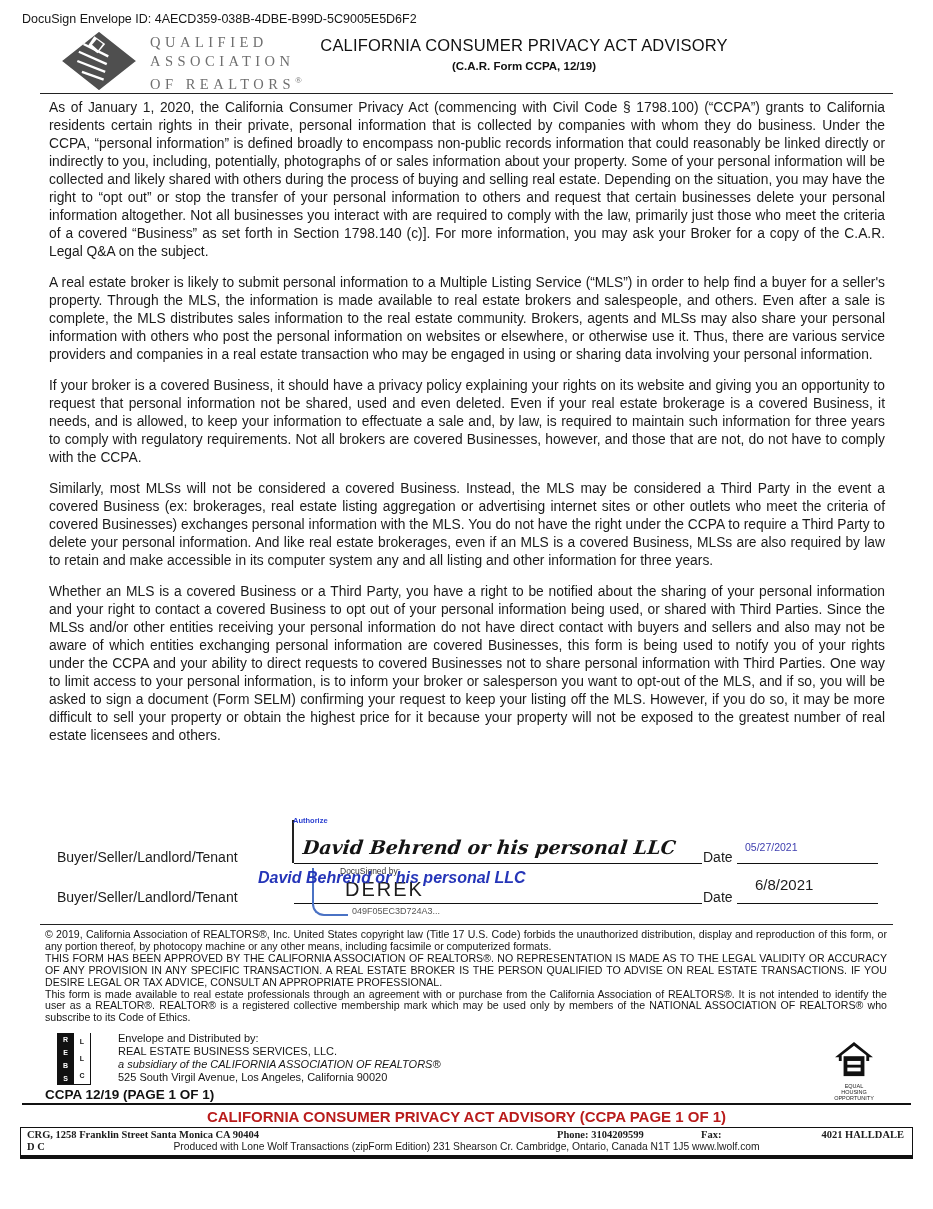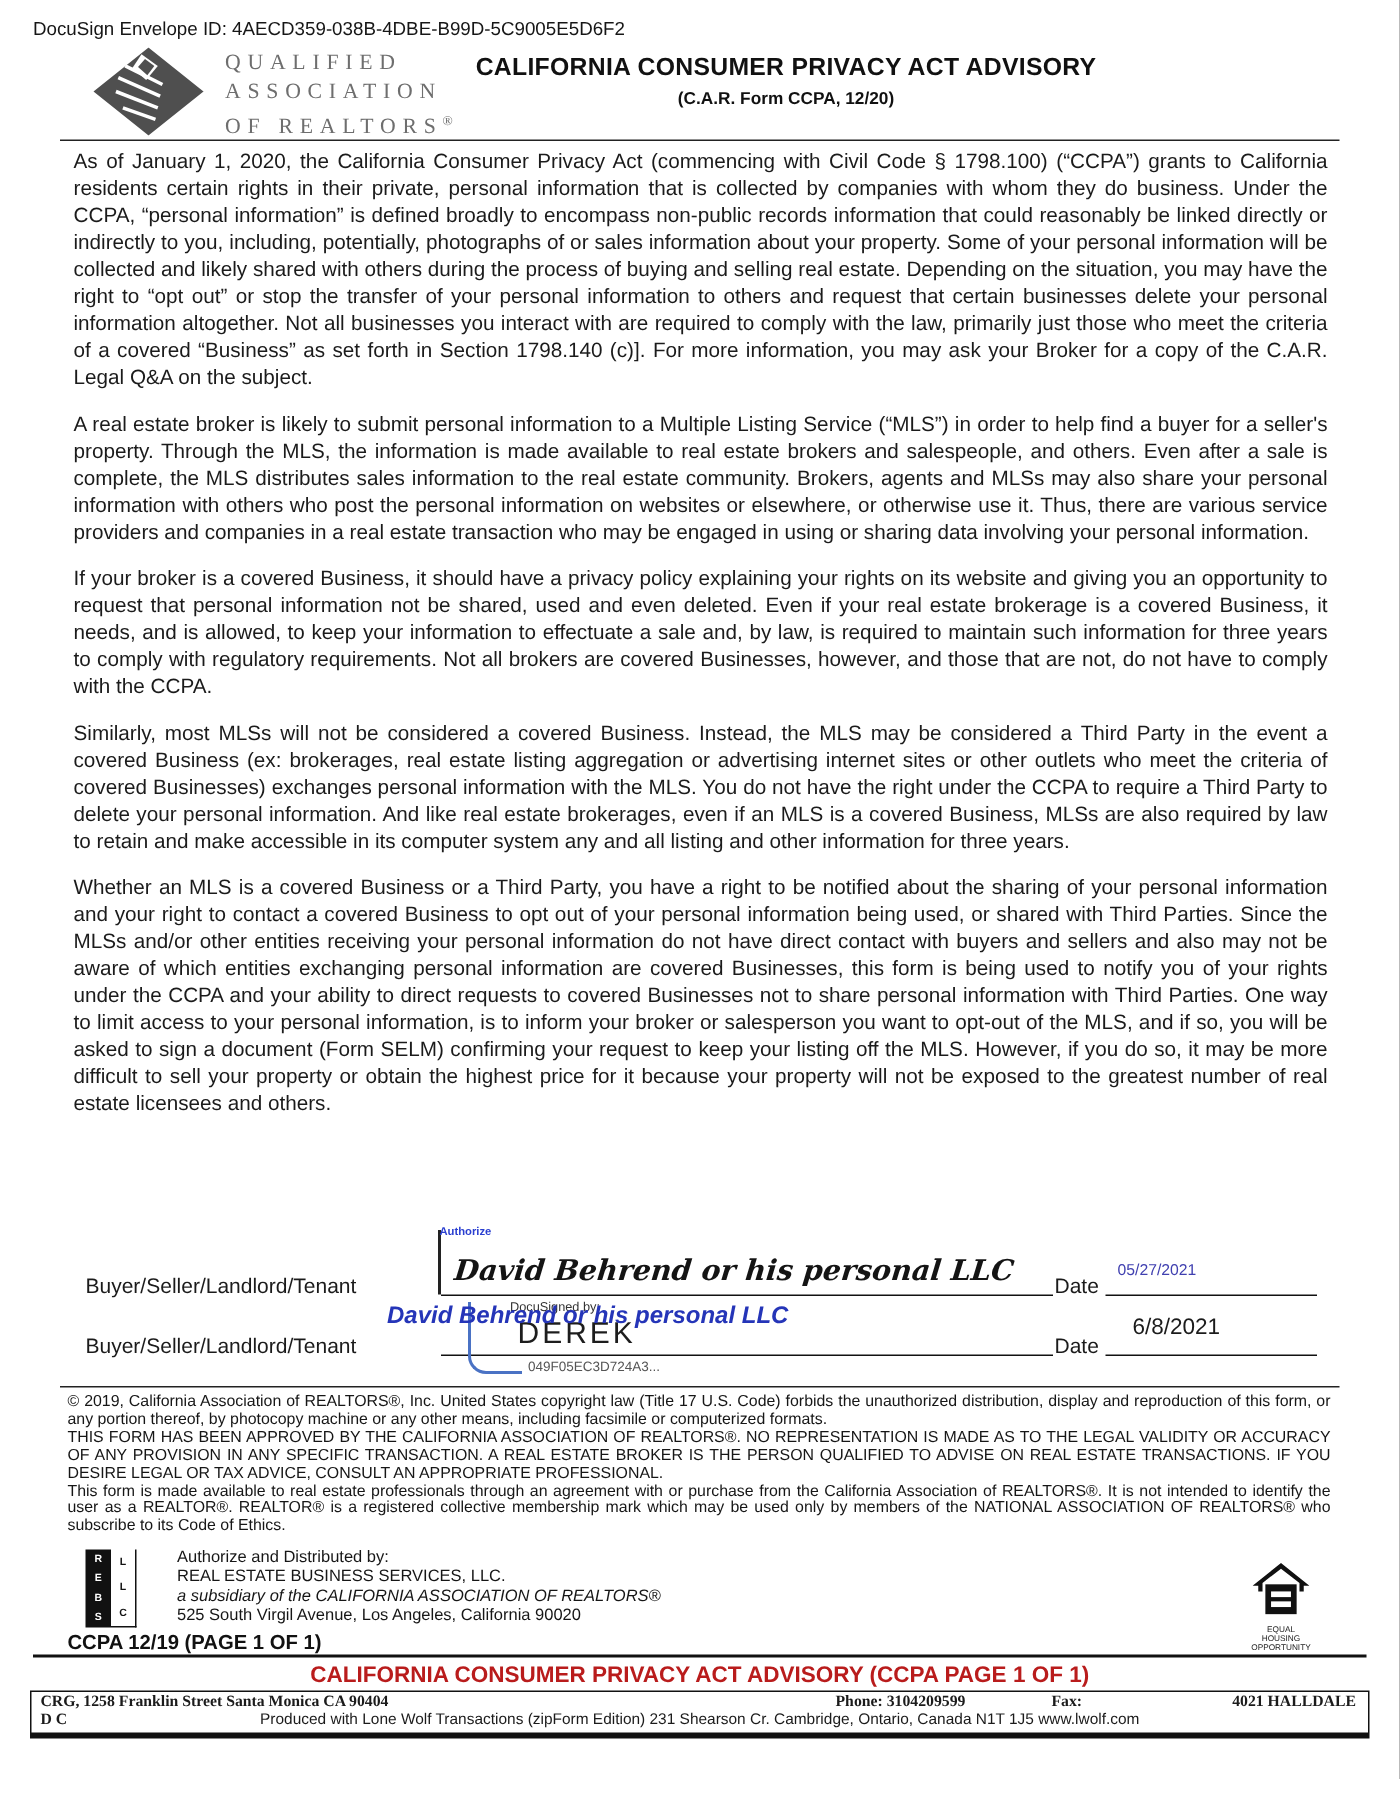--- a/index.html
+++ b/index.html
@@ -5,21 +5,21 @@
   html,body{margin:0;padding:0;background:#888;}
   .page{position:relative;width:933px;height:1209px;background:#ffffff;overflow:hidden;
         font-family:"Liberation Sans",sans-serif;color:#1b1b1b;}
   
   .envelope{position:absolute;left:22px;top:12px;font-size:12.5px;color:#161616;}
   .car-logo{position:absolute;left:58px;top:30px;width:82px;height:62px;}
   .logo-text{position:absolute;left:150px;top:33px;font-family:"Liberation Serif",serif;
              font-size:14.5px;letter-spacing:4.5px;color:#6e6e6e;line-height:19px;}
   .logo-text sup{font-size:9px;letter-spacing:0;}
   .hdr-title{position:absolute;left:290px;top:36px;width:468px;text-align:center;
-             font-weight:bold;font-size:16.5px;letter-spacing:.2px;color:#111;}
+             font-weight:normal;font-size:16.5px;letter-spacing:.2px;color:#111;}
   .hdr-sub{position:absolute;left:290px;top:60px;width:468px;text-align:center;
            font-weight:bold;font-size:11.5px;color:#111;}
   .rule{position:absolute;left:40px;right:40px;height:0;border-top:1.5px solid #222;}
   
   .body-text{position:absolute;left:49px;top:99px;width:836px;font-size:13.8px;
              line-height:18px;text-align:justify;}
   .body-text p{margin:0 0 13px 0;}
   .ack{position:absolute;left:49px;top:819px;width:836px;font-weight:bold;font-size:14px;}
   .ds-tag{position:absolute;left:293px;top:816px;font-size:7.5px;font-weight:bold;
           color:#2a3fd0;z-index:3;}
@@ -92,21 +92,21 @@
     <polygon points="44,8 58,18 48,30 36,20" fill="#ffffff"></polygon>
     <polygon points="47,12 55,18 49,26 41,19" fill="#4f4f4f"></polygon>
   </svg>
   <div class="logo-text">
     <div>QUALIFIED</div>
     <div>ASSOCIATION</div>
     <div><span>OF REALTORS</span><sup>®</sup></div>
   </div>
 
   <div class="hdr-title">CALIFORNIA CONSUMER PRIVACY ACT ADVISORY</div>
-  <div class="hdr-sub">(C.A.R. Form CCPA, 12/20)</div>
+  <div class="hdr-sub">(C.A.R. Form CCPA, 12/19)</div>
   <div class="rule" style="top:93px"></div>
 
   <div class="body-text">
     <p>As of January 1, 2020, the California Consumer Privacy Act (commencing with Civil Code § 1798.100) (“CCPA”) grants to California residents certain rights in their private, personal information that is collected by companies with whom they do business. Under the CCPA, “personal information” is defined broadly to encompass non-public records information that could reasonably be linked directly or indirectly to you, including, potentially, photographs of or sales information about your property. Some of your personal information will be collected and likely shared with others during the process of buying and selling real estate. Depending on the situation, you may have the right to “opt out” or stop the transfer of your personal information to others and request that certain businesses delete your personal information altogether. Not all businesses you interact with are required to comply with the law, primarily just those who meet the criteria of a covered “Business” as set forth in Section 1798.140 (c)]. For more information, you may ask your Broker for a copy of the C.A.R. Legal Q&amp;A on the subject.</p>
     <p>A real estate broker is likely to submit personal information to a Multiple Listing Service (“MLS”) in order to help find a buyer for a seller's property. Through the MLS, the information is made available to real estate brokers and salespeople, and others. Even after a sale is complete, the MLS distributes sales information to the real estate community. Brokers, agents and MLSs may also share your personal information with others who post the personal information on websites or elsewhere, or otherwise use it. Thus, there are various service providers and companies in a real estate transaction who may be engaged in using or sharing data involving your personal information.</p>
     <p>If your broker is a covered Business, it should have a privacy policy explaining your rights on its website and giving you an opportunity to request that personal information not be shared, used and even deleted. Even if your real estate brokerage is a covered Business, it needs, and is allowed, to keep your information to effectuate a sale and, by law, is required to maintain such information for three years to comply with regulatory requirements.  Not all brokers are covered Businesses, however, and those that are not, do not have to comply with the CCPA.</p>
     <p>Similarly, most MLSs will not be considered a covered Business. Instead, the MLS may be considered a Third Party in the event a covered Business (ex: brokerages, real estate listing aggregation or advertising internet sites or other outlets who meet the criteria of covered Businesses) exchanges personal information with the MLS. You do not have the right under the CCPA to require a Third Party to delete your personal information. And like real estate brokerages, even if an MLS is a covered Business, MLSs are also required by law to retain and make accessible in its computer system any and all listing and other information for three years.</p>
     <p>Whether an MLS is a covered Business or a Third Party, you have a right to be notified about the sharing of your personal information and your right to contact a covered Business to opt out of your personal information being used, or shared with Third Parties. Since the MLSs and/or other entities receiving your personal information do not have direct contact with buyers and sellers and also may not be aware of which entities exchanging personal information are covered Businesses, this form is being used to notify you of your rights under the CCPA and your ability to direct requests to covered Businesses not to share personal information with Third Parties. One way to limit access to your personal information, is to inform your broker or salesperson you want to opt-out of the MLS, and if so, you will be asked to sign a document (Form SELM) confirming your request to keep your listing off the MLS.  However, if you do so, it may be more difficult to sell your property or obtain the highest price for it because your property will not be exposed to the greatest number of real estate licensees and others.</p>
   </div>
 
@@ -145,21 +145,21 @@
       <span>B</span>
         <span>S</span>
     </div>
     <div class="rebs-col2">
       <span>L</span>
         <span>L</span>
       <span>C</span>
     </div>
   </div>
   <div class="pub-text">
-    <div>Authorize and Distributed by:</div>
+    <div>Envelope and Distributed by:</div>
     <div>REAL ESTATE BUSINESS SERVICES, LLC.</div>
     <div class="it">a subsidiary of the CALIFORNIA ASSOCIATION OF REALTORS®</div>
     <div>525 South Virgil Avenue, Los Angeles, California 90020</div>
   </div>
 
   <div class="eh-logo">
     <svg width="38" height="36" viewBox="0 0 40 38">
       <polygon points="20,0 40,16 36,16 36,20 33,20 33,14 20,4 7,14 7,20 4,20 4,16 0,16" fill="#111"></polygon>
       <rect x="9" y="15" width="22" height="21" fill="#111"></rect>
       <rect x="13" y="20" width="14" height="4" fill="#fff"></rect>

